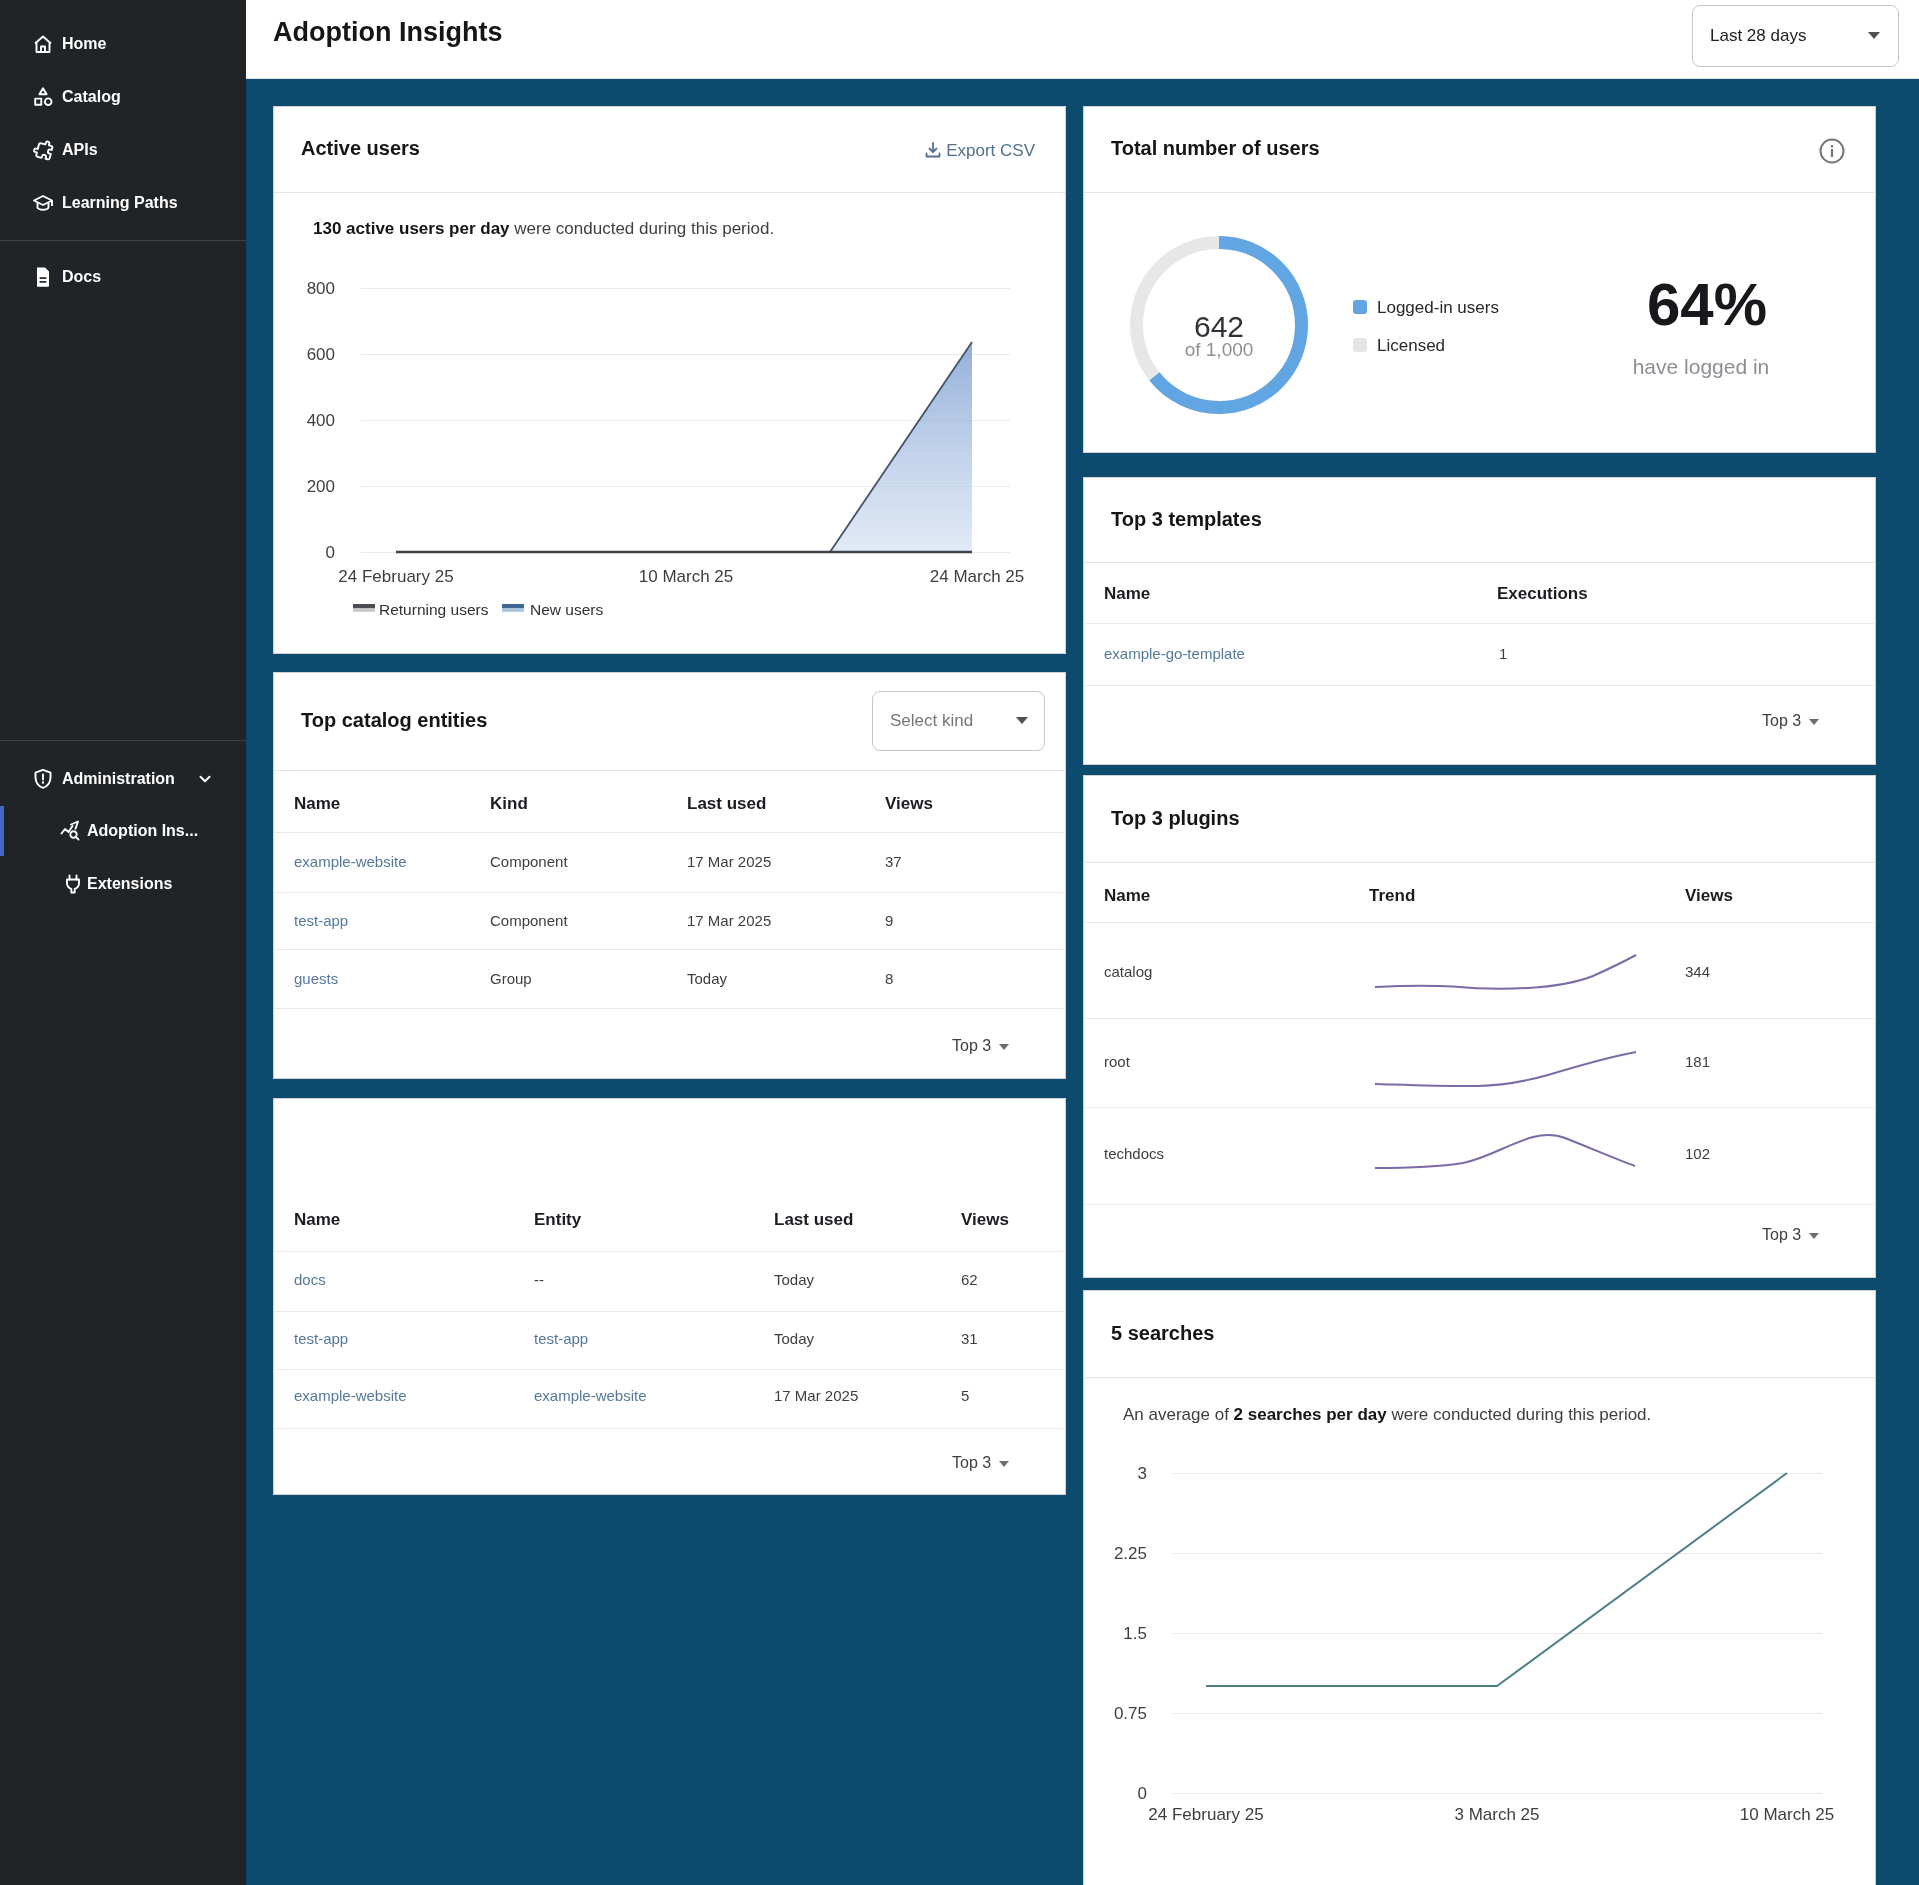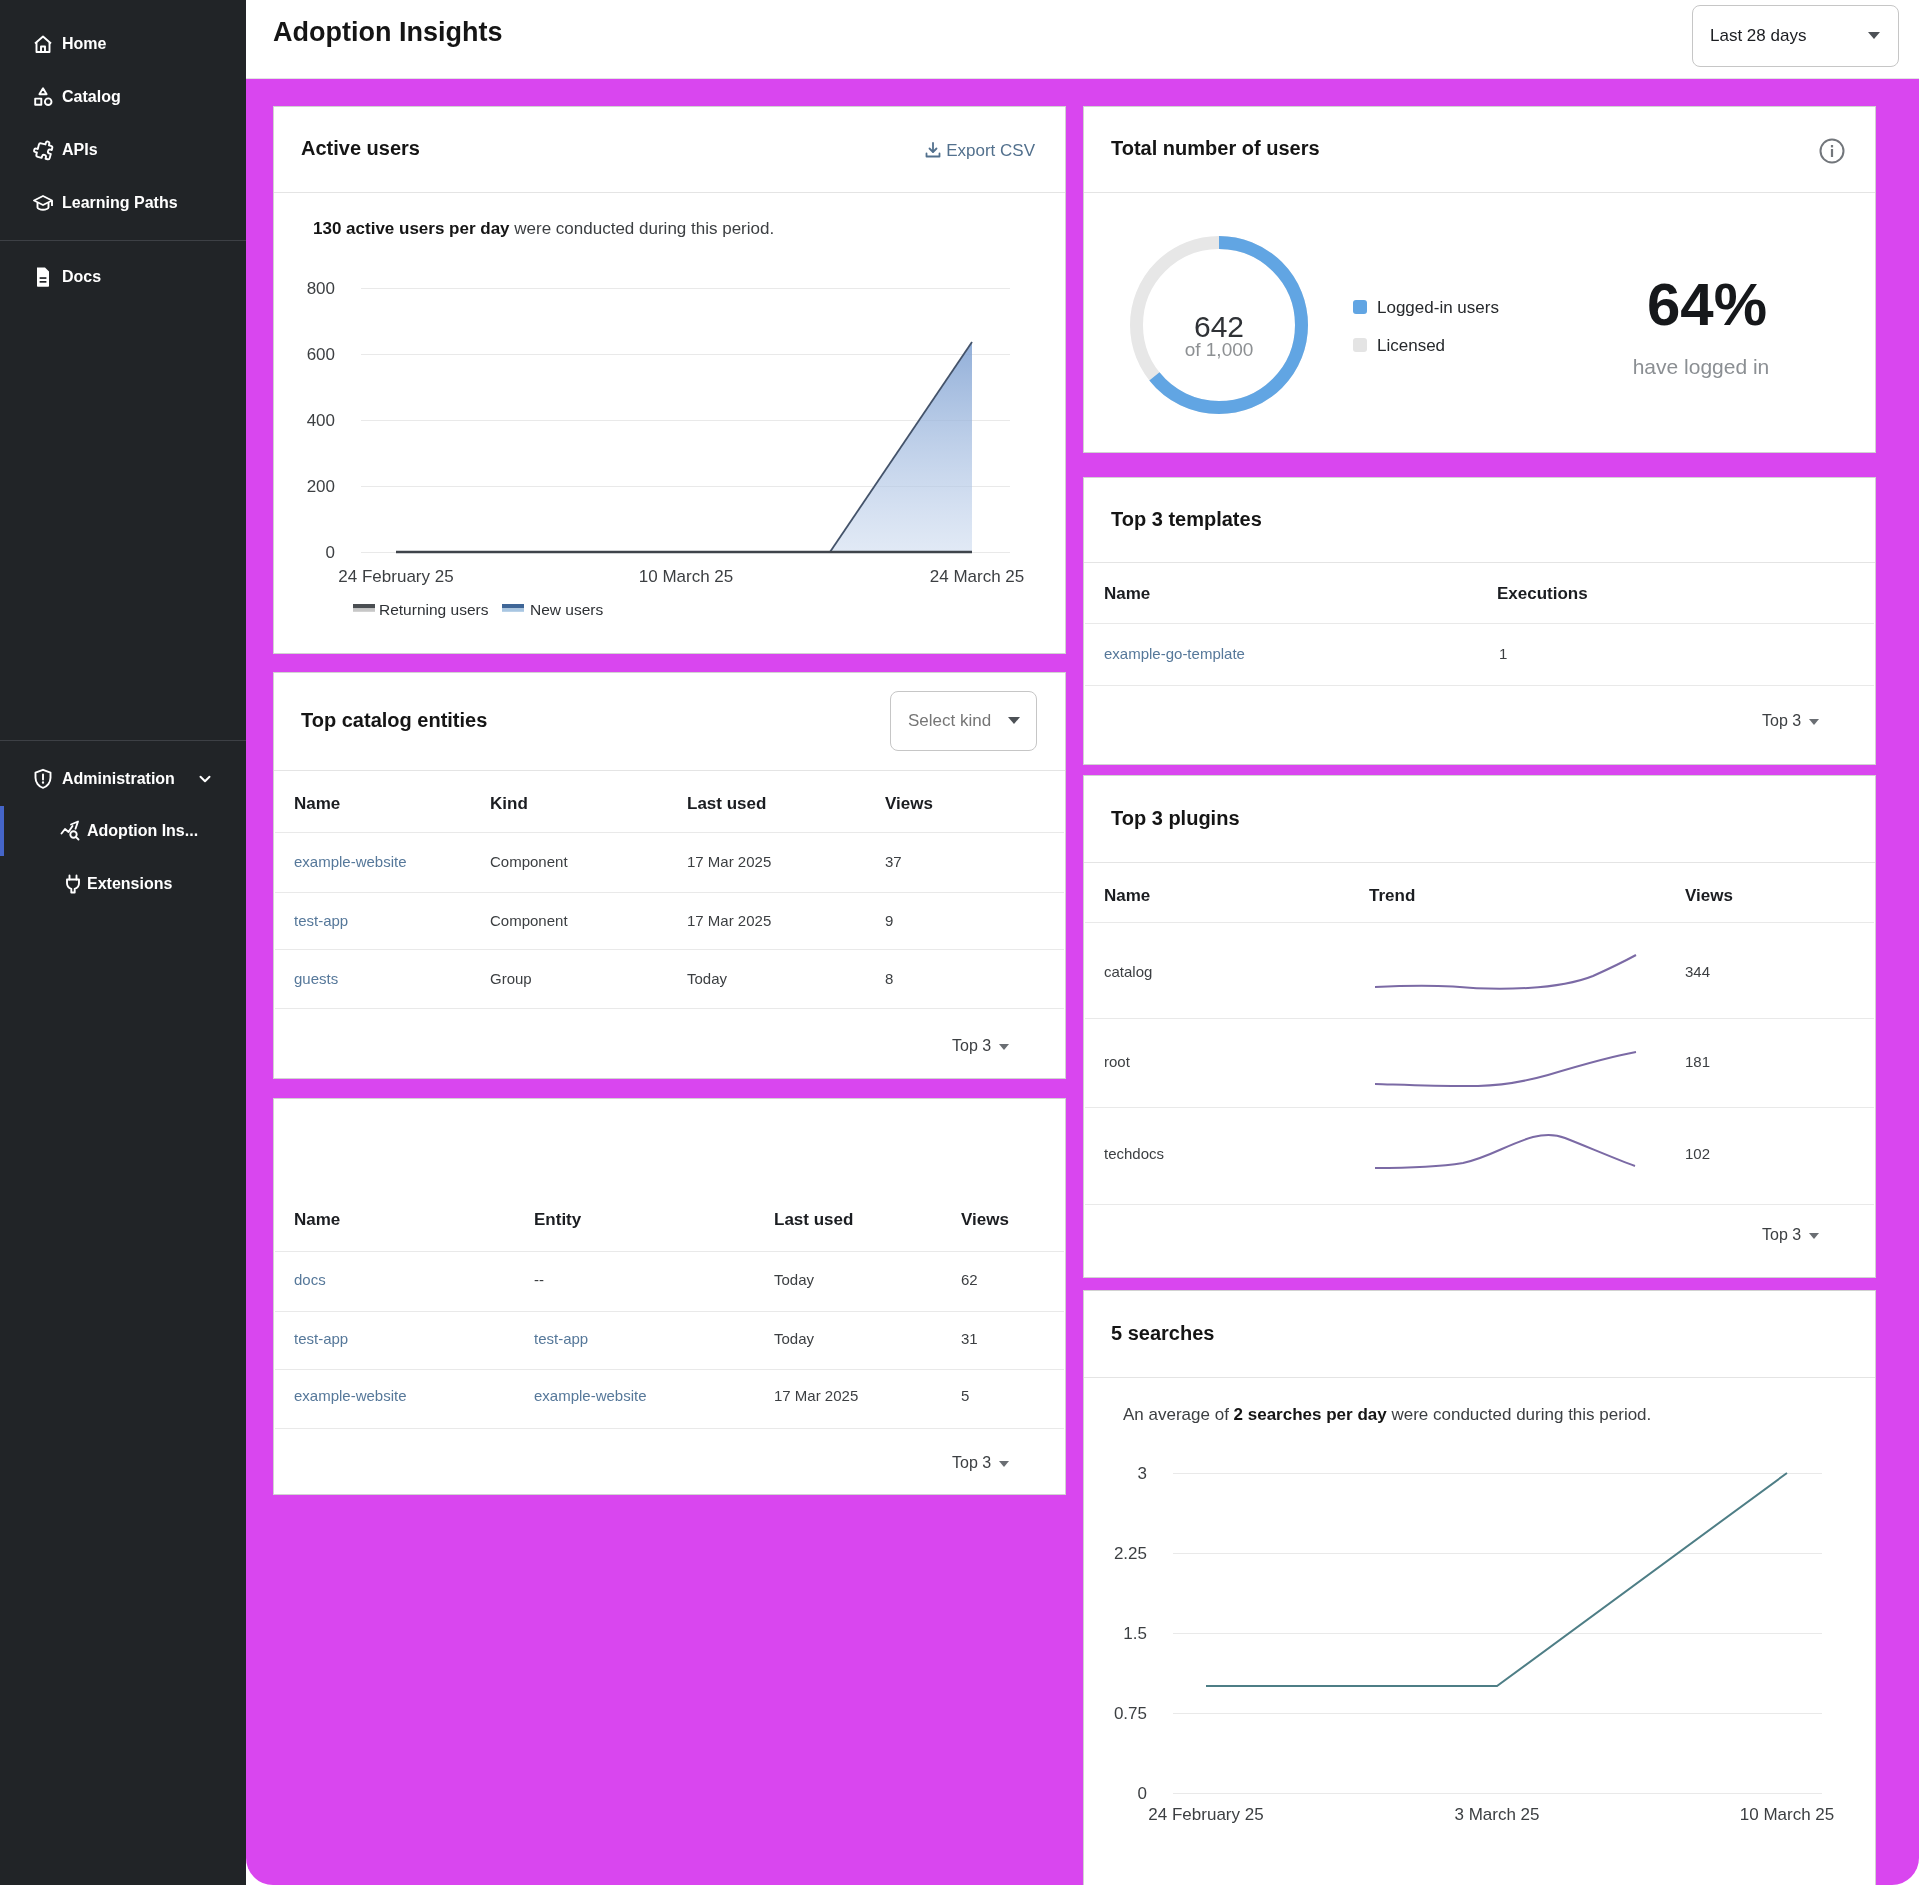--- a/index.html
+++ b/index.html
@@ -2,21 +2,21 @@
 <html><head>
 <meta charset="utf-8">
 <style>
   * { margin:0; padding:0; box-sizing:border-box; }
   html,body { width:1919px; height:1885px; background:#fff; font-family:"Liberation Sans", sans-serif; overflow:hidden; }
   .sidebar { position:absolute; left:0; top:0; width:246px; height:1885px; background:#212427; }
   .nav-item { position:absolute; left:0; width:246px; height:40px; color:#fff; }
   .nav-item .ic { position:absolute; left:31px; top:50%; transform:translateY(-50%); width:24px; height:24px; }
   .nav-item .lb { position:absolute; left:62px; top:50%; transform:translateY(-50%); font-size:16px; font-weight:700; letter-spacing:0; color:#fff; white-space:nowrap; }
   .sb-divider { position:absolute; left:0; width:246px; height:1px; background:#3d4045; }
-  .main { position:absolute; left:246px; top:0; width:1673px; height:1885px; background:#d946ef;border-radius:27px; }
+  .main { position:absolute; left:246px; top:0; width:1673px; height:1885px; background:#0c4a6e; }
   .pg-header { position:absolute; left:0; top:0; width:1673px; height:79px; background:#fff; border-bottom:1px solid #e2e2e2; }
   .pg-title { position:absolute; left:27px; top:17px; font-size:27px; font-weight:700; color:#151515; }
   .drop { position:absolute; border:1px solid #c6c6c6; border-radius:8px; background:#fff; }
   .card { position:absolute; background:#fff; border:1px solid #d2d2d2; }
   .card-h { position:absolute; left:0; top:0; right:0; height:86px; border-bottom:1px solid #e4e4e4; }
   .card-title { position:absolute; left:27px; top:30px; font-size:20px; font-weight:700; color:#151515; }
   .tbl-head { position:absolute; font-size:17px; font-weight:700; color:#1b1d21; }
   .tbl-cell { position:absolute; font-size:15px; color:#3c3f42; }
   .link { color:#56789a; }
   .rowline { position:absolute; left:1px; right:1px; height:1px; background:#e9e9e9; }
@@ -153,21 +153,21 @@
       <text x="105" y="422" font-size="15.5" fill="#2e3135">Returning users</text>
       <rect x="228" y="411" width="22" height="4.4" fill="#3f6697"></rect>
       <rect x="228" y="415.4" width="22" height="3.4" fill="#a8c6e2"></rect>
       <text x="256" y="422" font-size="15.5" fill="#2e3135">New users</text>
     </svg>
   </div>
 
   <div class="card" style="left:27px; top:672px; width:793px; height:407px;">
     <div class="card-h" style="height:98px;">
       <div class="card-title" style="top:36px;">Top catalog entities</div>
-      <div class="drop" style="left:616px; top:18px; width:147px; height:60px;">
+      <div class="drop" style="left:598px; top:18px; width:173px; height:60px;">
         <div style="position:absolute; left:17px; top:19px; font-size:17px; color:#767676;">Select kind</div>
         <div class="caret" style="position:absolute; right:16px; top:25px; border-top-color:#4d5156;"></div>
       </div>
     </div>
     <div class="tbl-head" style="left:20px; top:121px;">Name</div>
     <div class="tbl-head" style="left:216px; top:121px;">Kind</div>
     <div class="tbl-head" style="left:413px; top:121px;">Last used</div>
     <div class="tbl-head" style="left:611px; top:121px;">Views</div>
     <div class="rowline" style="top:159px;"></div>
     <div class="tbl-cell link" style="left:20px; top:180px;">example-website</div>

